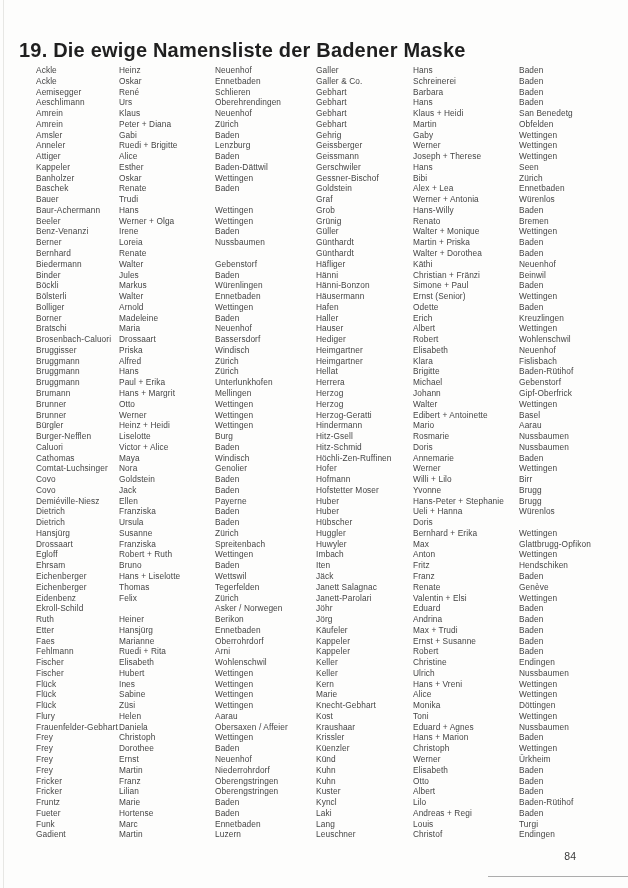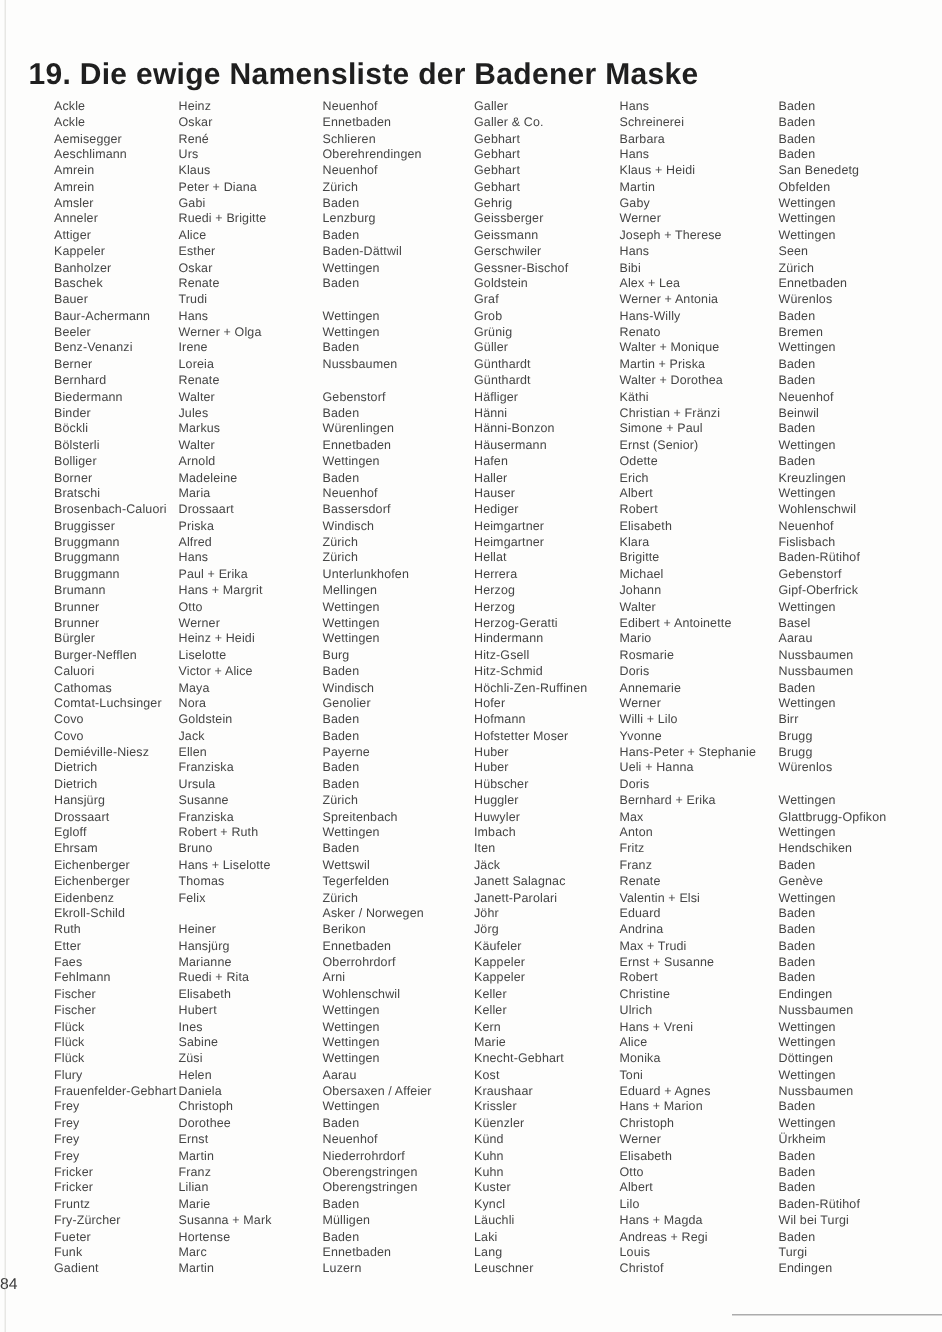--- a/index.html
+++ b/index.html
@@ -26,21 +26,21 @@
   }
   .cell{
     font-size:8.3px;
     color:#454545;
     white-space:nowrap;
     overflow:visible;
     letter-spacing:0.1px;
   }
   .page-number{
     position:absolute;top:850px;left:0;width:576px;
-    text-align:left;font-size:10.5px;color:#3a3a3a;
+    text-align:right;font-size:10.5px;color:#3a3a3a;
   }
   
   .scan-line-bottom-right{
     position:absolute;right:0;bottom:11px;width:140px;height:1px;
     background:#6a6a6a;opacity:.55;
   }
   .scan-edge-left{
     position:absolute;left:3px;top:0;width:1px;height:100%;
     background:#bdbdb8;opacity:.35;
   }
@@ -596,28 +596,20 @@
         <span class="cell c4">Albert</span>
         <span class="cell c5">Baden</span>
       </div>
       <div class="row">
         <span class="cell c0">Fruntz</span>
         <span class="cell c1">Marie</span>
         <span class="cell c2">Baden</span>
         <span class="cell c3">Kyncl</span>
         <span class="cell c4">Lilo</span>
         <span class="cell c5">Baden-Rütihof</span>
-      </div>
-      <div class="row">
-        <span class="cell c0">Fry-Zürcher</span>
-        <span class="cell c1">Susanna + Mark</span>
-        <span class="cell c2">Mülligen</span>
-        <span class="cell c3">Läuchli</span>
-        <span class="cell c4">Hans + Magda</span>
-        <span class="cell c5">Wil bei Turgi</span>
       </div>
       <div class="row">
         <span class="cell c0">Fueter</span>
         <span class="cell c1">Hortense</span>
         <span class="cell c2">Baden</span>
         <span class="cell c3">Laki</span>
         <span class="cell c4">Andreas + Regi</span>
         <span class="cell c5">Baden</span>
       </div>
       <div class="row">

